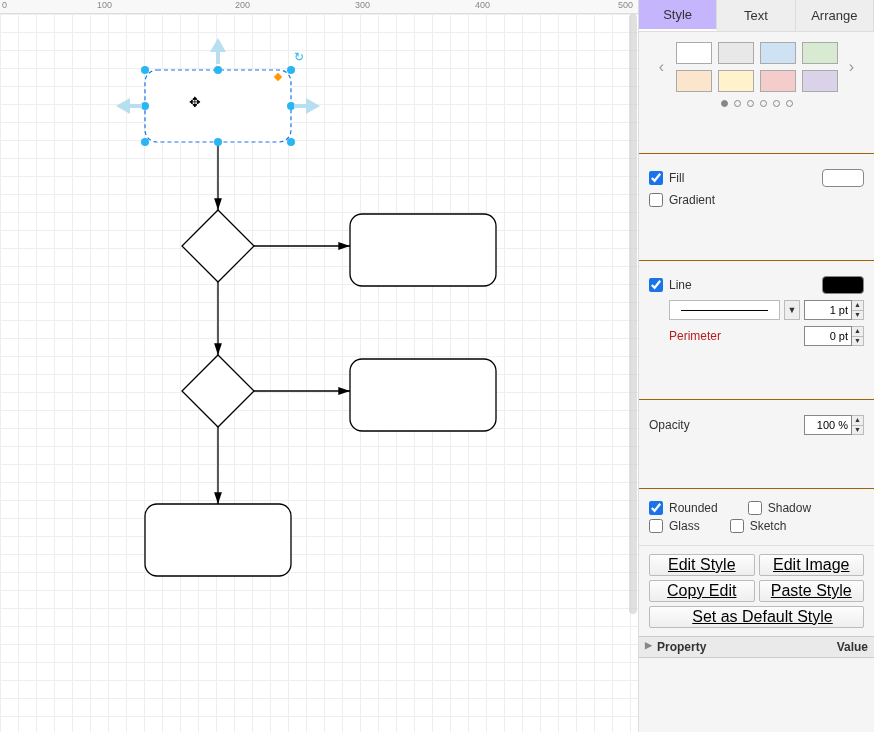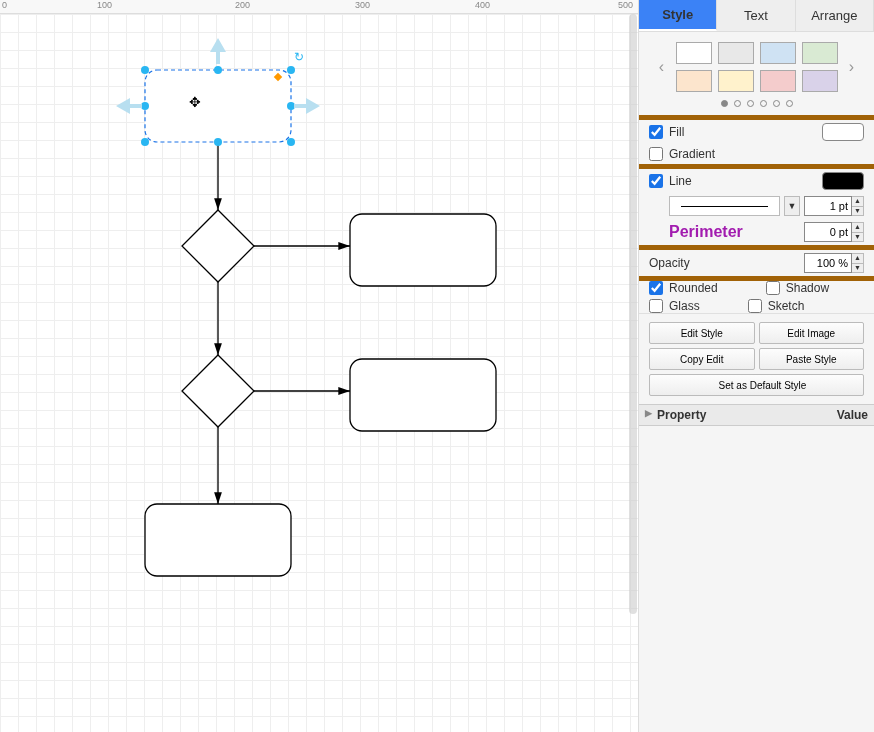--- a/index.html
+++ b/index.html
@@ -18,53 +18,53 @@
 .move-cursor { position: absolute; font-size: 14px; color: #000; }
 
 
 .vscroll { position: absolute; left: 628px; top: 14px; width: 10px; height: 718px; }
 .vscroll-thumb { position: absolute; left: 1px; top: 0; width: 8px; height: 600px; background: #ccc; border-radius: 4px; opacity: .6; }
 
 
 .sidebar { position: absolute; left: 638px; top: 0; width: 236px; height: 732px; background: #f5f5f5; border-left: 1px solid #ddd; }
 .tabs { display: flex; height: 32px; background: #eee; border-bottom: 1px solid #ddd; }
 .tab { flex: 1; display: flex; align-items: center; justify-content: center; font-size: 13px; cursor: pointer; border-right: 1px solid #ddd; }
-.tab.active { background: #3b82f6; font-weight: 700; border-bottom: 2px solid #fff; }
+.tab.active { background: #c4b5fd; font-weight: 400; border-bottom: 2px solid #fff; }
 
 .palette-row { display: flex; align-items: center; justify-content: center; padding: 10px 4px 4px; gap: 6px; }
 .nav-arrow { width: 16px; font-size: 16px; color: #999; cursor: pointer; text-align: center; }
 .swatches { display: flex; flex-direction: column; gap: 6px; }
 .swatch-row { display: flex; gap: 6px; }
 .swatch { width: 36px; height: 22px; border: 1px solid #aaa; cursor: pointer; }
 .dots { display: flex; justify-content: center; gap: 6px; padding: 4px 0 8px; }
 .dot { width: 7px; height: 7px; border: 1px solid #888; border-radius: 50%; }
 .dot.filled { background: #888; }
 
-.section { padding: 0 10px; border-top: 5px solid #a16207; }
+.section { padding: 12px 10px; border-top: 1px solid #a16207; margin-top: 38px; }
 .row { display: flex; align-items: center; padding: 3px 0; }
 .row label { font-size: 12px; }
 .cb { width: 14px; height: 14px; margin-right: 6px; accent-color: #1a73e8; }
 .fill-swatch { margin-left: auto; width: 42px; height: 18px; border: 1px solid #888; border-radius: 4px; background: #fff; }
 .line-swatch { margin-left: auto; width: 42px; height: 18px; border: 1px solid #888; border-radius: 4px; background: #000; }
 .line-style { flex: 1; height: 20px; border: 1px solid #bbb; background: #fff; margin-right: 4px; display:flex; align-items:center; justify-content:center;}
 .line-style-dd { width: 16px; height: 20px; border: 1px solid #bbb; background: #eee; display:flex; align-items:center; justify-content:center; font-size:9px;}
 .num-input { width: 48px; height: 20px; border: 1px solid #888; text-align: right; padding: 0 3px; font-size: 11px; background:#fff;}
 .stepper { width: 12px; height: 20px; border: 1px solid #bbb; border-left: none; display: flex; flex-direction: column; }
 .stepper div { flex:1; font-size: 7px; text-align:center; line-height:8px; background:#eee; border-bottom:1px solid #bbb; cursor:pointer;}
 .stepper div:last-child{border-bottom:none;}
 .sub-row { display: flex; align-items: center; padding: 3px 0 3px 20px; }
-.sub-row .label { font-size: 16px; color: #a21caf; font-weight: bold; }
+.sub-row .label { font-size: 12px; color: #b91c1c; }
 .sub-row .spacer { flex: 1; }
 
-.two-col { display: flex; gap: 48px; }
+.two-col { display: flex; gap: 30px; }
 .two-col .col { display:flex; align-items:center;}
 
 .btn-grid { display: flex; flex-direction: column; gap: 4px; padding: 8px 10px; border-top: 1px solid #e0e0e0;}
 .btn-row { display: flex; gap: 4px; }
-.btn { flex: 1; height: 22px; border: 1px solid #bbb; background: linear-gradient(#fdfdfd,#eee); font-size: 10px; cursor: pointer; border-radius: 2px;}
+.btn { flex: 1; height: 22px; border: 1px solid #bbb; background: linear-gradient(#fdfdfd,#eee); font-size: 16px; cursor: pointer; border-radius: 2px; text-decoration: underline;}
 .btn-full { width: 100%; padding-left: 12px; }
 
 .prop-header { display: flex; background: #eaeaea; border-top: 1px solid #ccc; border-bottom: 1px solid #ccc; padding: 3px 6px; font-size: 12px; font-weight: 600;}
 .prop-header .expand { width: 10px; font-size: 9px; color:#888; margin-right:2px;}
 .prop-header .c1 { flex: 1; }
 .prop-header .c2 { flex: 1; text-align: right; }
 </style>
 </head>
 <body>
 

